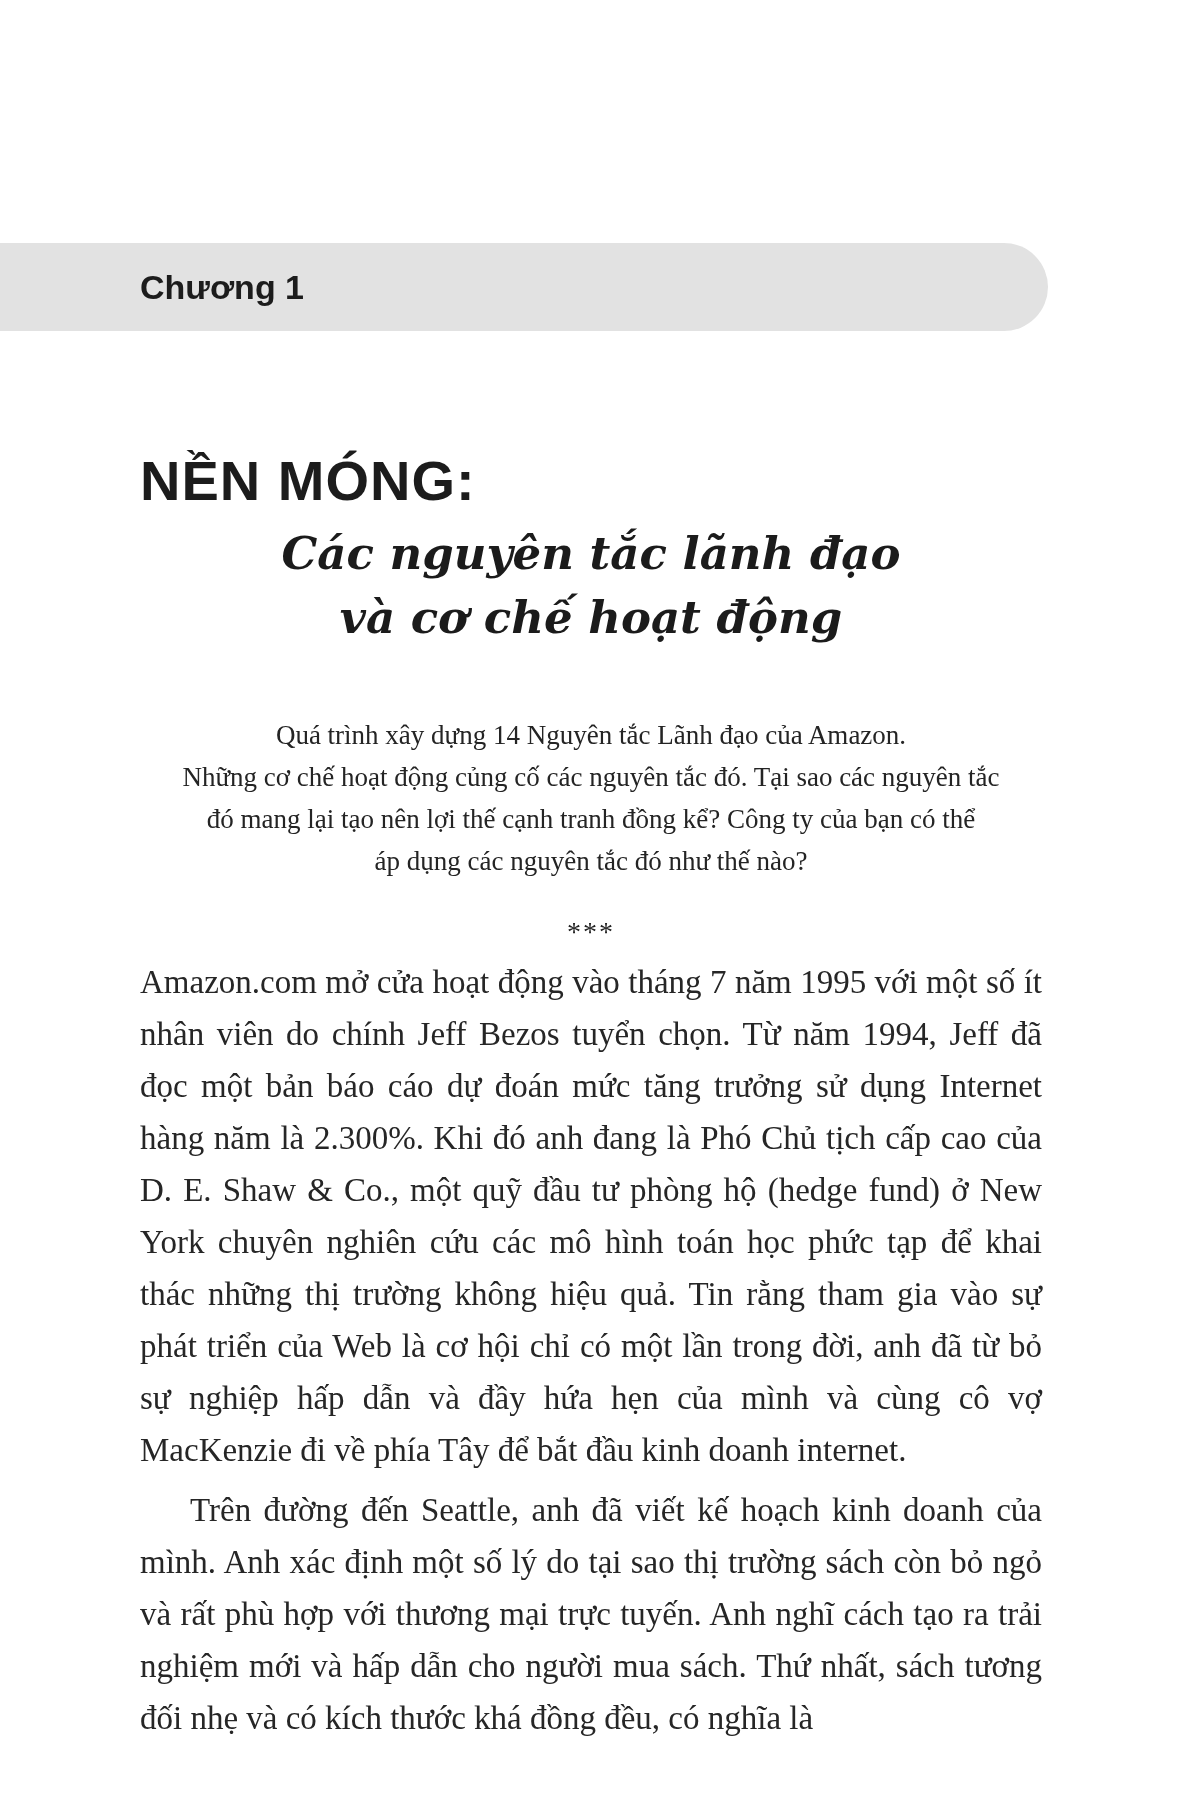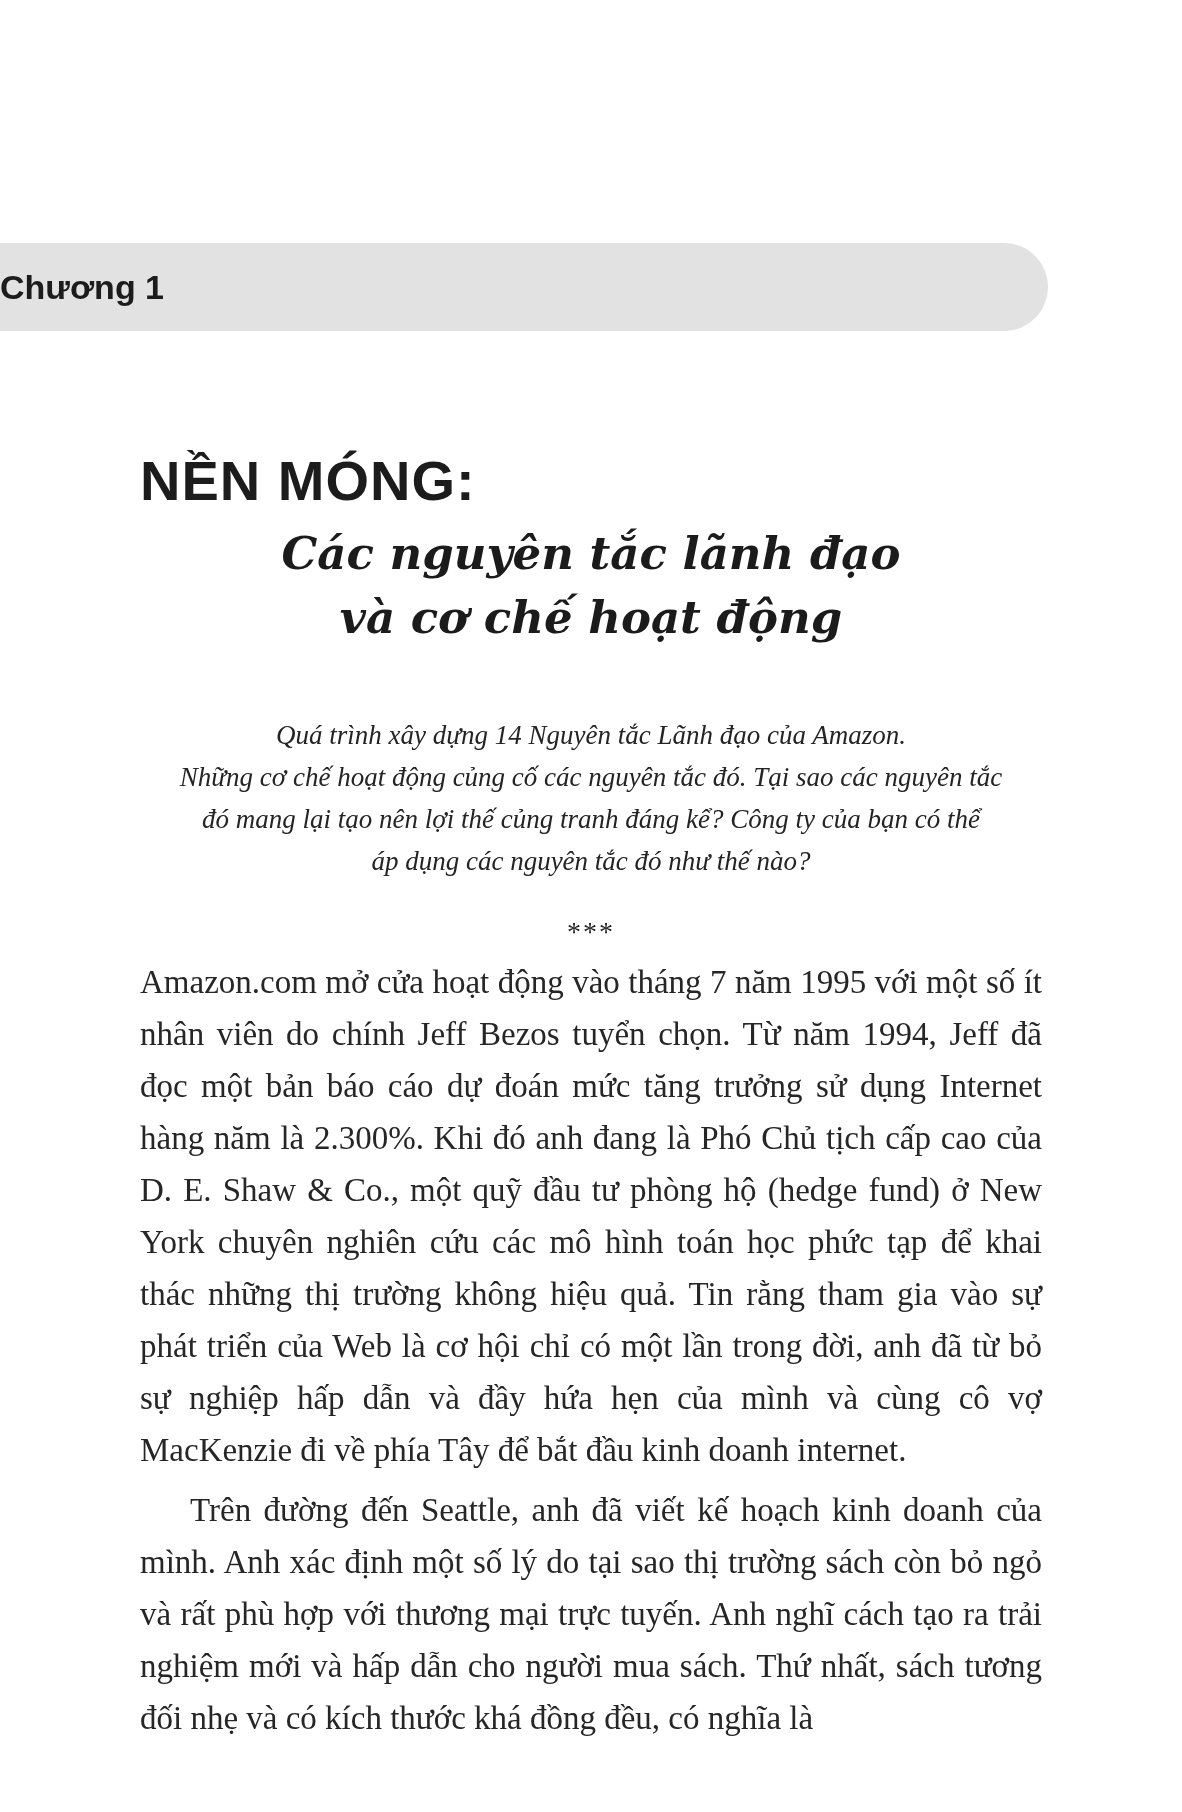--- a/index.html
+++ b/index.html
@@ -15,20 +15,21 @@
 
   
   .chapter-banner {
     position: absolute;
     top: 243px; left: 0;
     width: 1048px; height: 88px;
     background: #e2e2e2;
     border-radius: 0 44px 44px 0;
     display: flex; align-items: center;
     box-sizing: border-box;
+    padding-left: 140px;
   }
   .chapter-banner .label {
     font-family: "Liberation Sans", sans-serif;
     font-weight: 700;
     font-size: 34px;
     color: #1c1c1c;
   }
 
   .page-title {
     position: absolute;
@@ -53,21 +54,20 @@
     line-height: 64px;
     color: #1b1b1b;
   }
 
   .epigraph {
     position: absolute;
     top: 714px; left: 116px;
     width: 950px;
     text-align: center;
     font-family: "Liberation Serif", serif;
-    font-style: italic;
     font-size: 27px;
     line-height: 42px;
     color: #242424;
   }
 
   .separator {
     position: absolute;
     top: 916px; left: 0;
     width: 1182px;
     text-align: center;
@@ -115,21 +115,21 @@
   <div class="page-title">NỀN MÓNG:</div>
 
   <div class="script-title">
     <div>Các nguyên tắc lãnh đạo</div>
     <div>và cơ chế hoạt động</div>
   </div>
 
   <div class="epigraph">
     <div>Quá trình xây dựng 14 Nguyên tắc Lãnh đạo của Amazon.</div>
     <div>Những cơ chế hoạt động củng cố các nguyên tắc đó. Tại sao các nguyên tắc</div>
-    <div>đó mang lại tạo nên lợi thế củng tranh đáng kể? Công ty của bạn có thể</div>
+    <div>đó mang lại tạo nên lợi thế cạnh tranh đồng kể? Công ty của bạn có thể</div>
     <div>áp dụng các nguyên tắc đó như thế nào?</div>
   </div>
 
   <div class="separator">***</div>
 
   <div class="body-text">
     <p>Amazon.com mở cửa hoạt động vào tháng 7 năm 1995 với một số ít nhân viên do chính Jeff Bezos tuyển chọn. Từ năm 1994, Jeff đã đọc một bản báo cáo dự đoán mức tăng trưởng sử dụng Internet hàng năm là 2.300%. Khi đó anh đang là Phó Chủ tịch cấp cao của D. E. Shaw &amp; Co., một quỹ đầu tư phòng hộ (hedge fund) ở New York chuyên nghiên cứu các mô hình toán học phức tạp để khai thác những thị trường không hiệu quả. Tin rằng tham gia vào sự phát triển của Web là cơ hội chỉ có một lần trong đời, anh đã từ bỏ sự nghiệp hấp dẫn và đầy hứa hẹn của mình và cùng cô vợ MacKenzie đi về phía Tây để bắt đầu kinh doanh internet.</p>
     <p class="indent">Trên đường đến Seattle, anh đã viết kế hoạch kinh doanh của mình. Anh xác định một số lý do tại sao thị trường sách còn bỏ ngỏ và rất phù hợp với thương mại trực tuyến. Anh nghĩ cách tạo ra trải nghiệm mới và hấp dẫn cho người mua sách. Thứ nhất, sách tương đối nhẹ và có kích thước khá đồng đều, có nghĩa là</p>
   </div>
 

